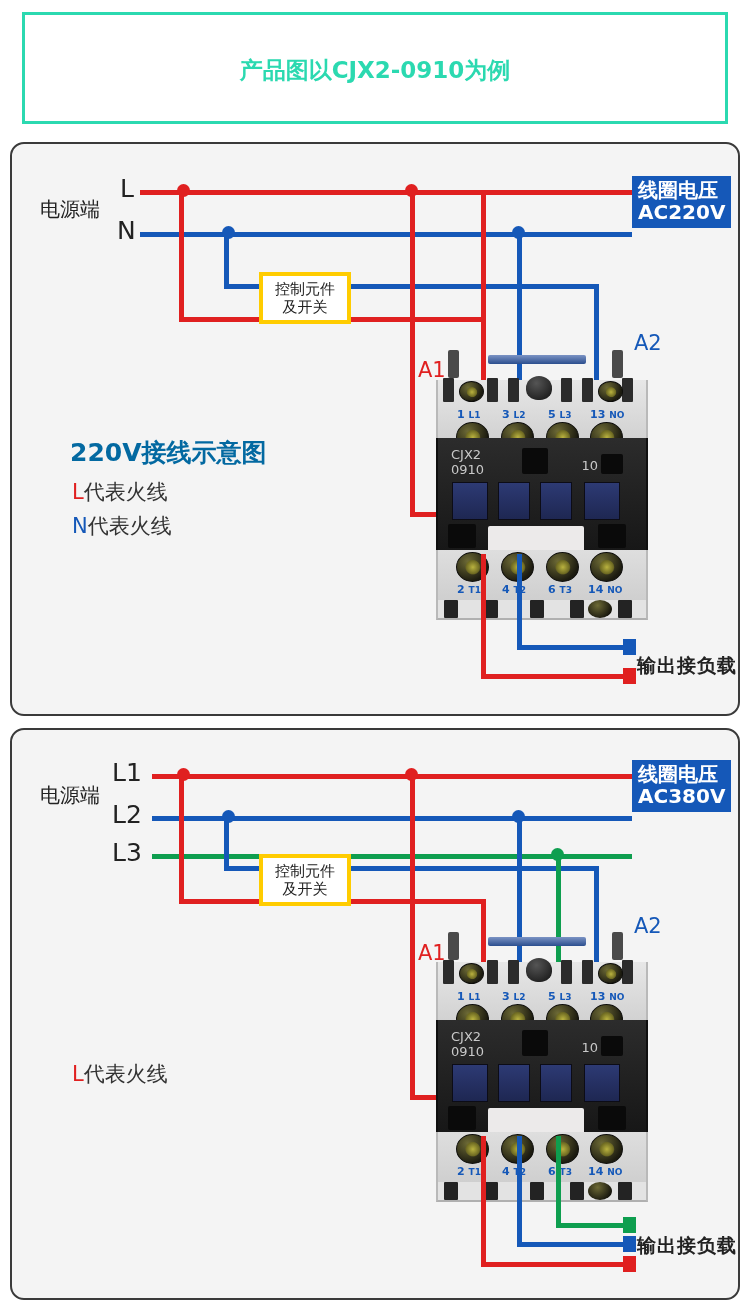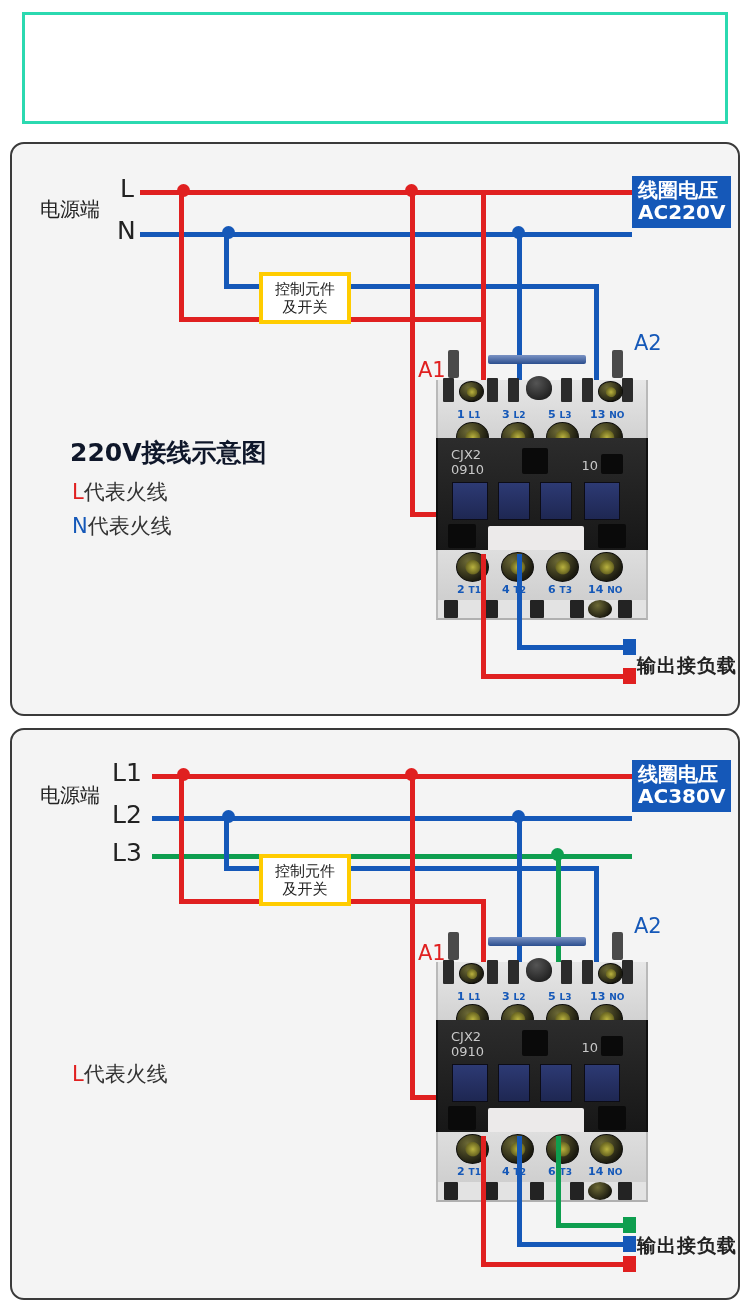--- a/index.html
+++ b/index.html
@@ -96,21 +96,21 @@
     display: flex; flex-direction: column;
     align-items: center; justify-content: center;
   }
 
   .term-a { position: absolute; font-size: 21px; }
   .term-a.red  { background: none; color: #E02020; }
   .term-a.blue { background: none; color: #1558B8; }
 
   .out-lbl { position: absolute; font-size: 19px; color: #222; font-weight: 600; letter-spacing: 1px; }
 
-  .heading { position: absolute; font-size: 25px; font-weight: bold; color: #0f172a; white-space: nowrap; }
+  .heading { position: absolute; font-size: 25px; font-weight: bold; color: #0369a1; white-space: nowrap; }
   .legend  { position: absolute; font-size: 21px; color: #333; white-space: nowrap; }
   .legend .k-red  { color: #E02020; }
   .legend .k-blue { color: #1558B8; }
   .note    { position: absolute; font-size: 16px; color: #333; white-space: nowrap; }
 
   
   .device { position: absolute; width: 212px; }
 
   .dev-caps { position: relative; height: 30px; }
   .cap {
@@ -190,20 +190,21 @@
               border-bottom: 2px solid #b0b0b0; }
   .foot { position: absolute; top: 0; width: 14px; height: 18px; background: #232323; border-radius: 1px; }
   .foot-screw { position: absolute; left: 150px; top: 0; width: 24px; height: 18px;
                 border-radius: 50%;
                 background: radial-gradient(circle at 40% 30%, #6d6a35, #17160d 75%); }
 </style>
 </head>
 <body>
 
 <div id="header">
+  <div id="title-sub">产品图以CJX2-0910为例</div>
 </div>
 
 <div class="panel" id="panel-220">
   <div class="layer">
 
     <div class="lbl src-lbl" style="left:28px; top:52px;">电源端</div>
     <div class="lbl phase-lbl" style="left:108px; top:30px;">L</div>
     <div class="lbl phase-lbl" style="left:105px; top:72px;">N</div>
 
     <div class="w wh red" style="left:128px; top:46px;  width:492px;"></div>

